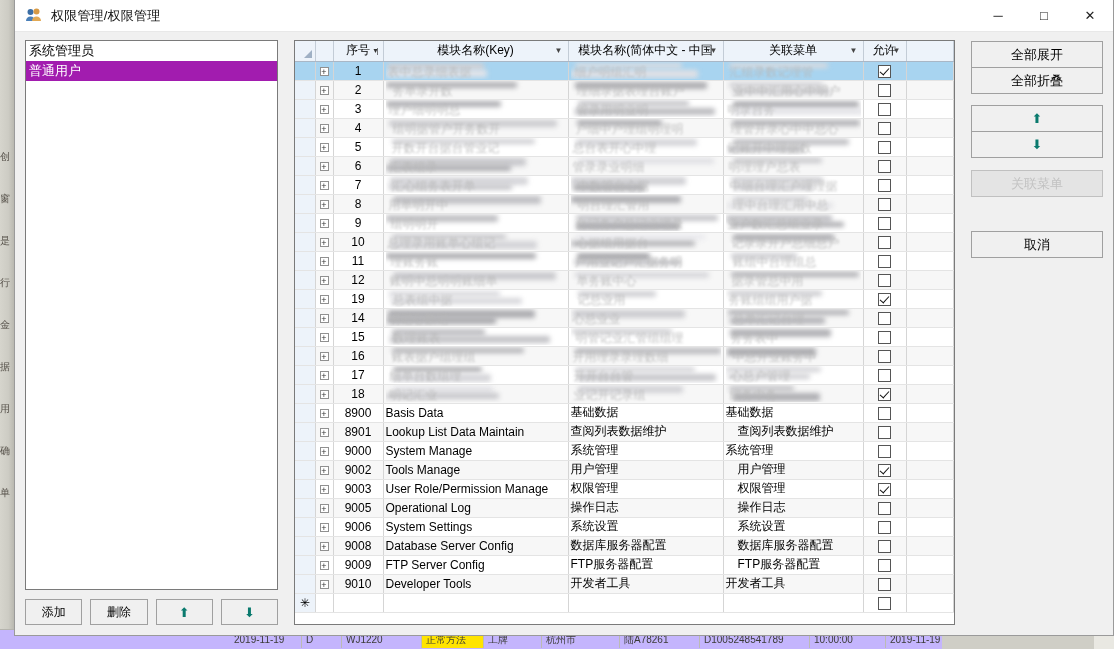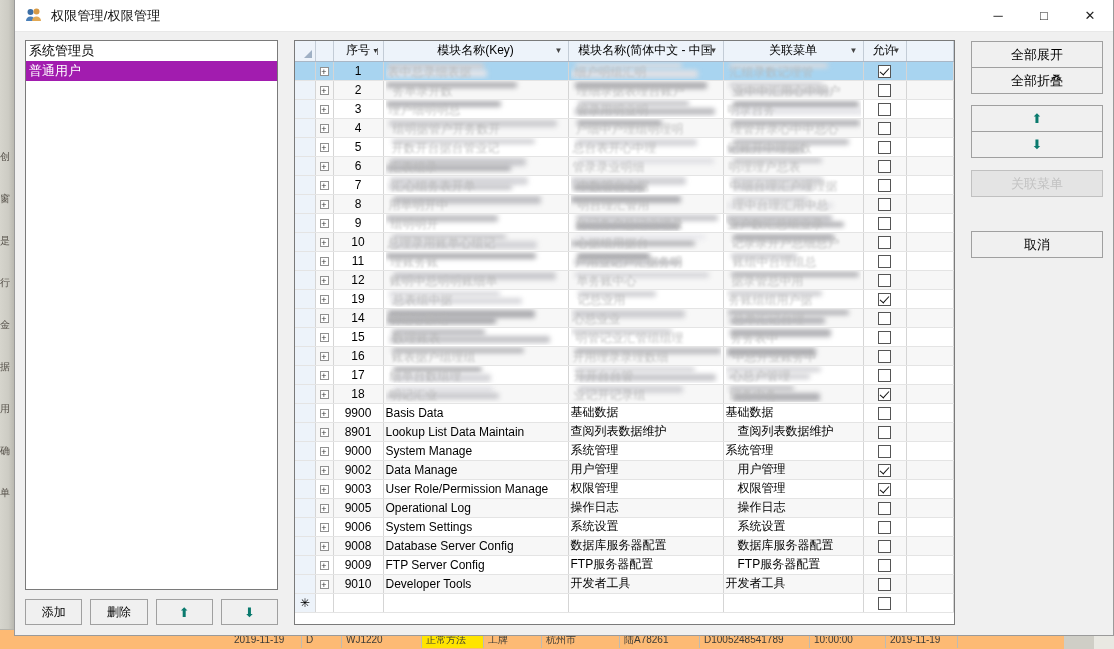--- a/index.html
+++ b/index.html
@@ -30,22 +30,22 @@
   .bg-col-right {
     position: absolute; right: 0; top: 0; width: 20px; height: 649px;
     background: #e9e8e2; overflow: hidden;
   }
   .bg-col-right .bgcell {
     position: absolute; left: 2px; width: 20px; height: 18px;
     font-size: 10px; line-height: 18px; white-space: nowrap;
     border-bottom: 1px solid #d2d1cb;
   }
   .bg-bottom {
-    position: absolute; left: 0; bottom: 0; width: 1064px; height: 20px;
-    background: #fdba74; border-top: 1px solid #b5b4ad;
+    position: absolute; left: 0; bottom: 0; width: 942px; height: 20px;
+    background: #c4b5fd; border-top: 1px solid #b5b4ad;
     overflow: hidden;
     padding-left: 28px;
   }
   .bg-bottom-row {
     position: absolute; left: 0; top: 2px; height: 16px; width: 1114px;
     font-size: 10px; line-height: 16px; color: #3a3a36; white-space: nowrap;
   }
   .bg-bottom-row span { display: inline-block; border-right: 1px solid #bcbbb4; padding: 0 4px; height: 16px; }
   .bg-bottom-row span.hl { background: #ffe400; }
 
@@ -802,21 +802,21 @@
                   <span class="bar" style="left: 7px; top: 8px; width: 87px; height: 8px; background: rgb(174, 174, 178);"></span>
                   <span class="ghost" style="left: 4px;">细务中务</span>
                 </span>
               </td>
               <td class="c-allow"><span class="cb checked"></span></td>
               <td class="c-pad"></td>
             </tr>
             <tr>
               <td class="c-rowhdr"></td>
               <td class="c-expand"><span class="expand-box">+</span></td>
-              <td class="c-seq">9900</td>
+              <td class="c-seq">8900</td>
               <td class="c-text">Basis Data</td>
               <td class="c-text">基础数据</td>
               <td class="c-text">基础数据</td>
               <td class="c-allow"><span class="cb"></span></td>
               <td class="c-pad"></td>
             </tr>
             <tr class="alt">
               <td class="c-rowhdr"></td>
               <td class="c-expand"><span class="expand-box">+</span></td>
               <td class="c-seq">8901</td>
@@ -833,21 +833,21 @@
               <td class="c-text">System Manage</td>
               <td class="c-text">系统管理</td>
               <td class="c-text">系统管理</td>
               <td class="c-allow"><span class="cb"></span></td>
               <td class="c-pad"></td>
             </tr>
             <tr class="alt">
               <td class="c-rowhdr"></td>
               <td class="c-expand"><span class="expand-box">+</span></td>
               <td class="c-seq">9002</td>
-              <td class="c-text">Data Manage</td>
+              <td class="c-text">Tools Manage</td>
               <td class="c-text">用户管理</td>
               <td class="c-text indent">用户管理</td>
               <td class="c-allow"><span class="cb checked"></span></td>
               <td class="c-pad"></td>
             </tr>
             <tr>
               <td class="c-rowhdr"></td>
               <td class="c-expand"><span class="expand-box">+</span></td>
               <td class="c-seq">9003</td>
               <td class="c-text">User Role/Permission Manage</td>

